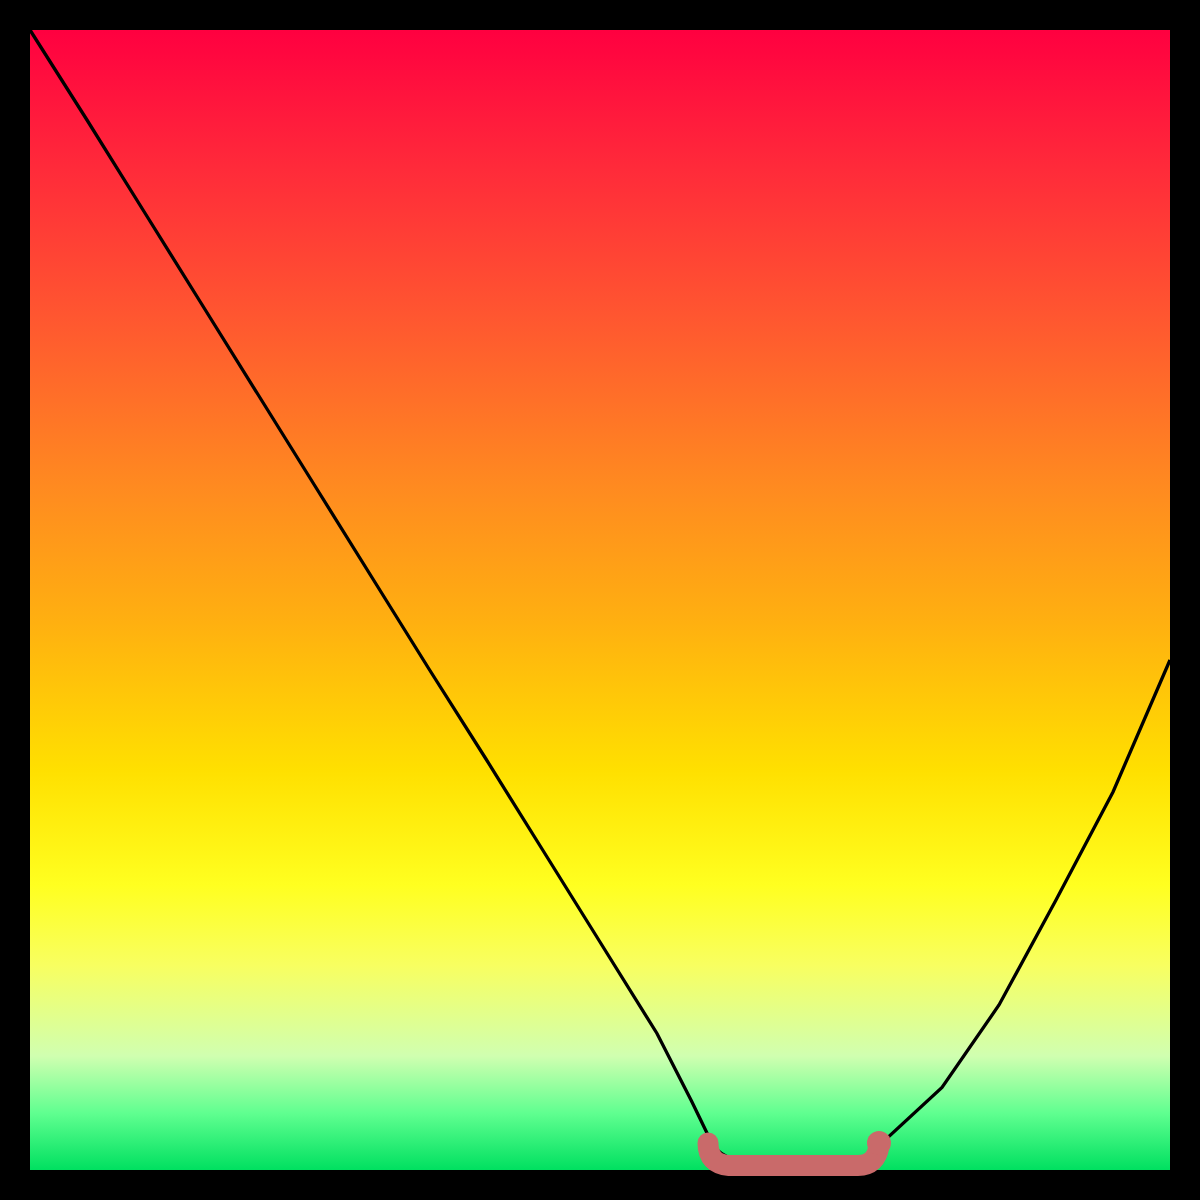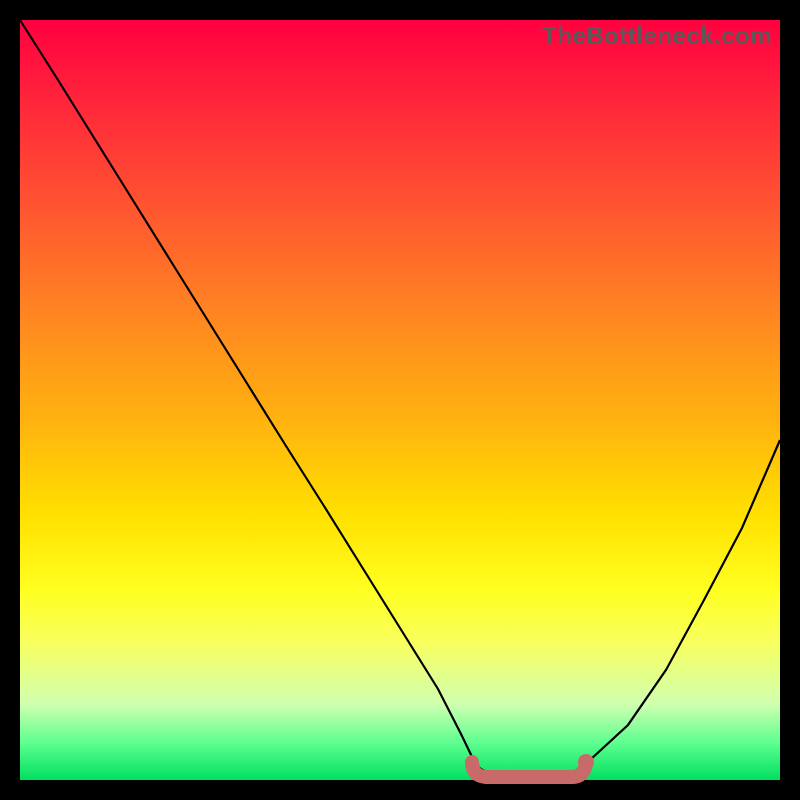--- a/index.html
+++ b/index.html
@@ -47,21 +47,20 @@
     width: 760px;
     height: 760px;
     overflow: visible;
   }
 </style>
 </head>
 <body>
 
 <div class="frame">
   <div class="plot-area">
-    <div class="watermark">TheBottleneck.com</div>
 
     <svg class="curve" viewBox="0 0 760 760">
 
       <path d="M 0 0
                L 38 60
                L 76 121
                L 114 182
                L 152 243
                L 190 304
                L 228 365

